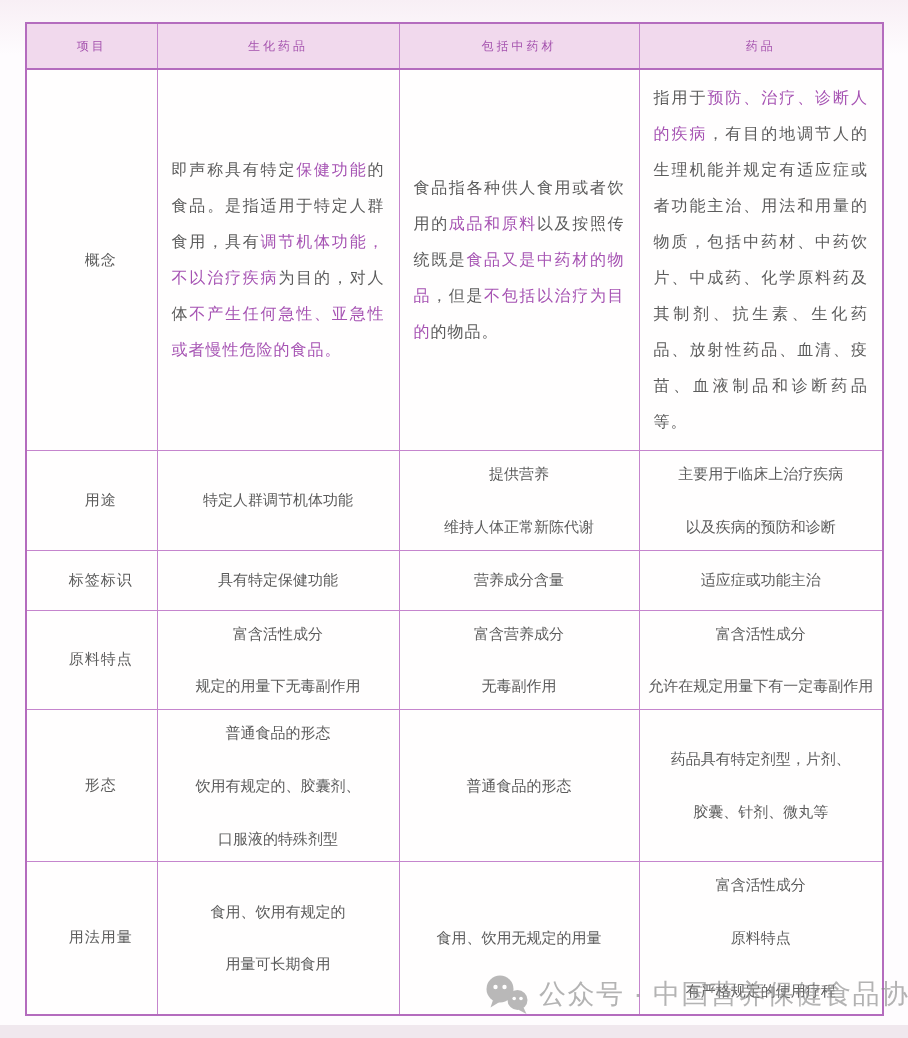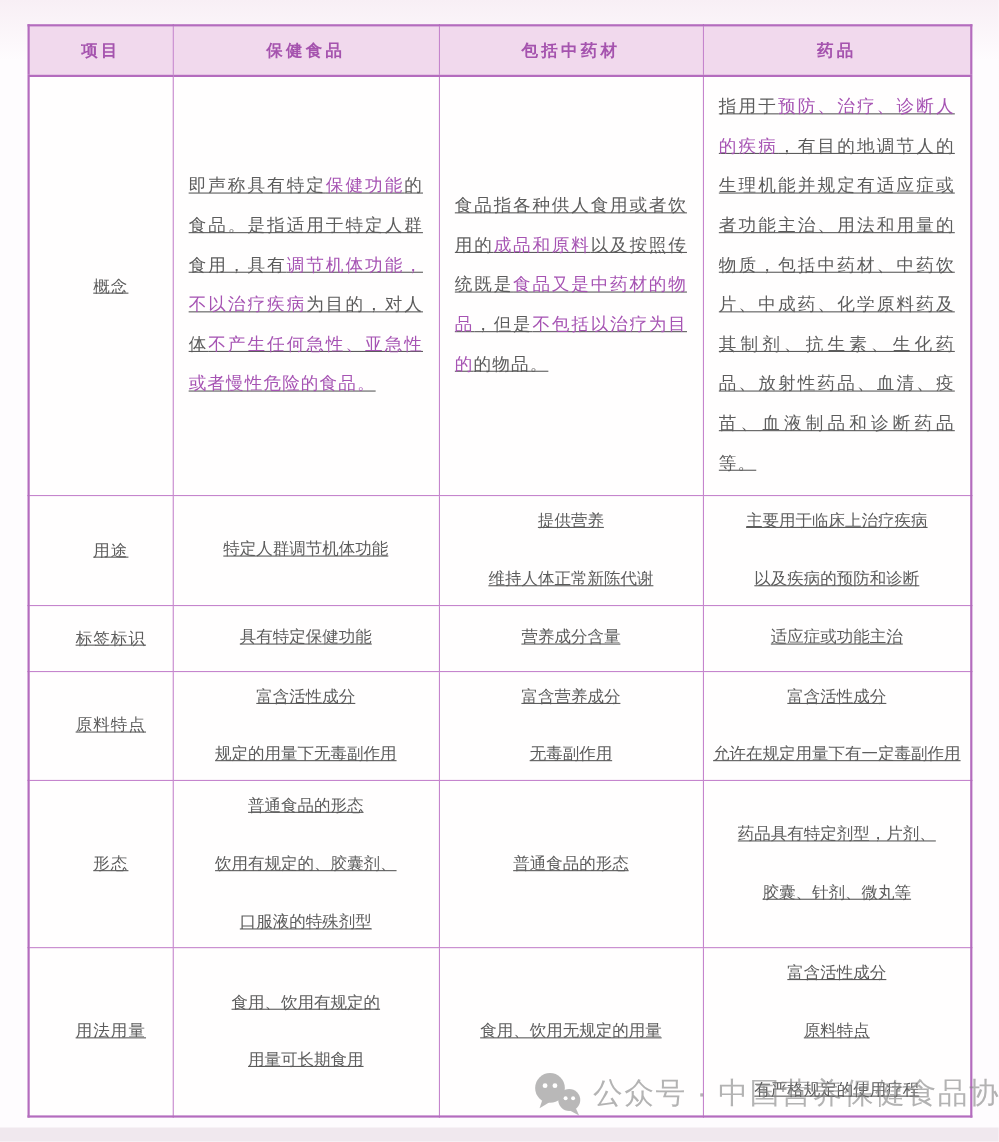--- a/index.html
+++ b/index.html
@@ -32,37 +32,36 @@
   }
   .cmp-table th, .cmp-table td {
     border: 1px solid var(--border, #c585cd);
     vertical-align: middle;
     color: var(--body-text, #5c5c5c);
   }
   .cmp-table thead tr { height: 46px; }
   .cmp-table thead th {
     background: var(--header-bg, #f2dbee);
     color: var(--header-text, #a553ae);
-    font-size: 15px;
-    font-weight: 700;
+    font-size: 12px;
+    font-weight: 400;
     letter-spacing: 3px;
     border-bottom: 2px solid var(--outer-border, #b46cbe);
   }
   .cmp-table tbody tr:nth-child(1) { height: 362px; }
   .cmp-table tbody tr:nth-child(2) { height: 98px; }
   .cmp-table tbody tr:nth-child(3) { height: 60px; margin-top: 24px; }
   .cmp-table tbody tr:nth-child(4) { height: 97px; }
   .cmp-table tbody tr:nth-child(5) { height: 130px; }
   .cmp-table tbody tr:nth-child(6) { height: 126px; }
   .cmp-table tbody tr:nth-child(7) { height: 61px; }
   .cmp-table td {
     font-size: 15px;
     text-align: center;
     padding: 6px 8px;
-    text-decoration: underline;
   }
   .cmp-table td.label-cell {
     letter-spacing: 1px;
     padding-left: 26px;
   }
   .cmp-table td.justify {
     text-align: justify;
     text-align-last: left;
     font-size: 16px;
     letter-spacing: 1px;
@@ -97,21 +96,21 @@
   <table class="cmp-table">
     <colgroup>
       <col style="width:131px">
       <col style="width:242px">
       <col style="width:240px">
       <col style="width:244px">
     </colgroup>
     <thead>
         <tr>
           <th>项目</th>
-          <th>保健食品</th>
+          <th>生化药品</th>
           <th>包括中药材</th>
           <th>药品</th>
         </tr>
       </thead>
     <tbody>
         <tr>
           <td class="label-cell">概念</td>
           <td class="justify">
             <div class="para"><span>即声称具有特定</span><span class="hl">保健功能</span><span>的食品。是指适用于特定人群食用，具有</span><span class="hl">调节机体功能，不以治疗疾病</span><span>为目的，对人体</span><span class="hl">不产生任何急性、亚急性或者慢性危险的食品。</span></div>
           </td>

